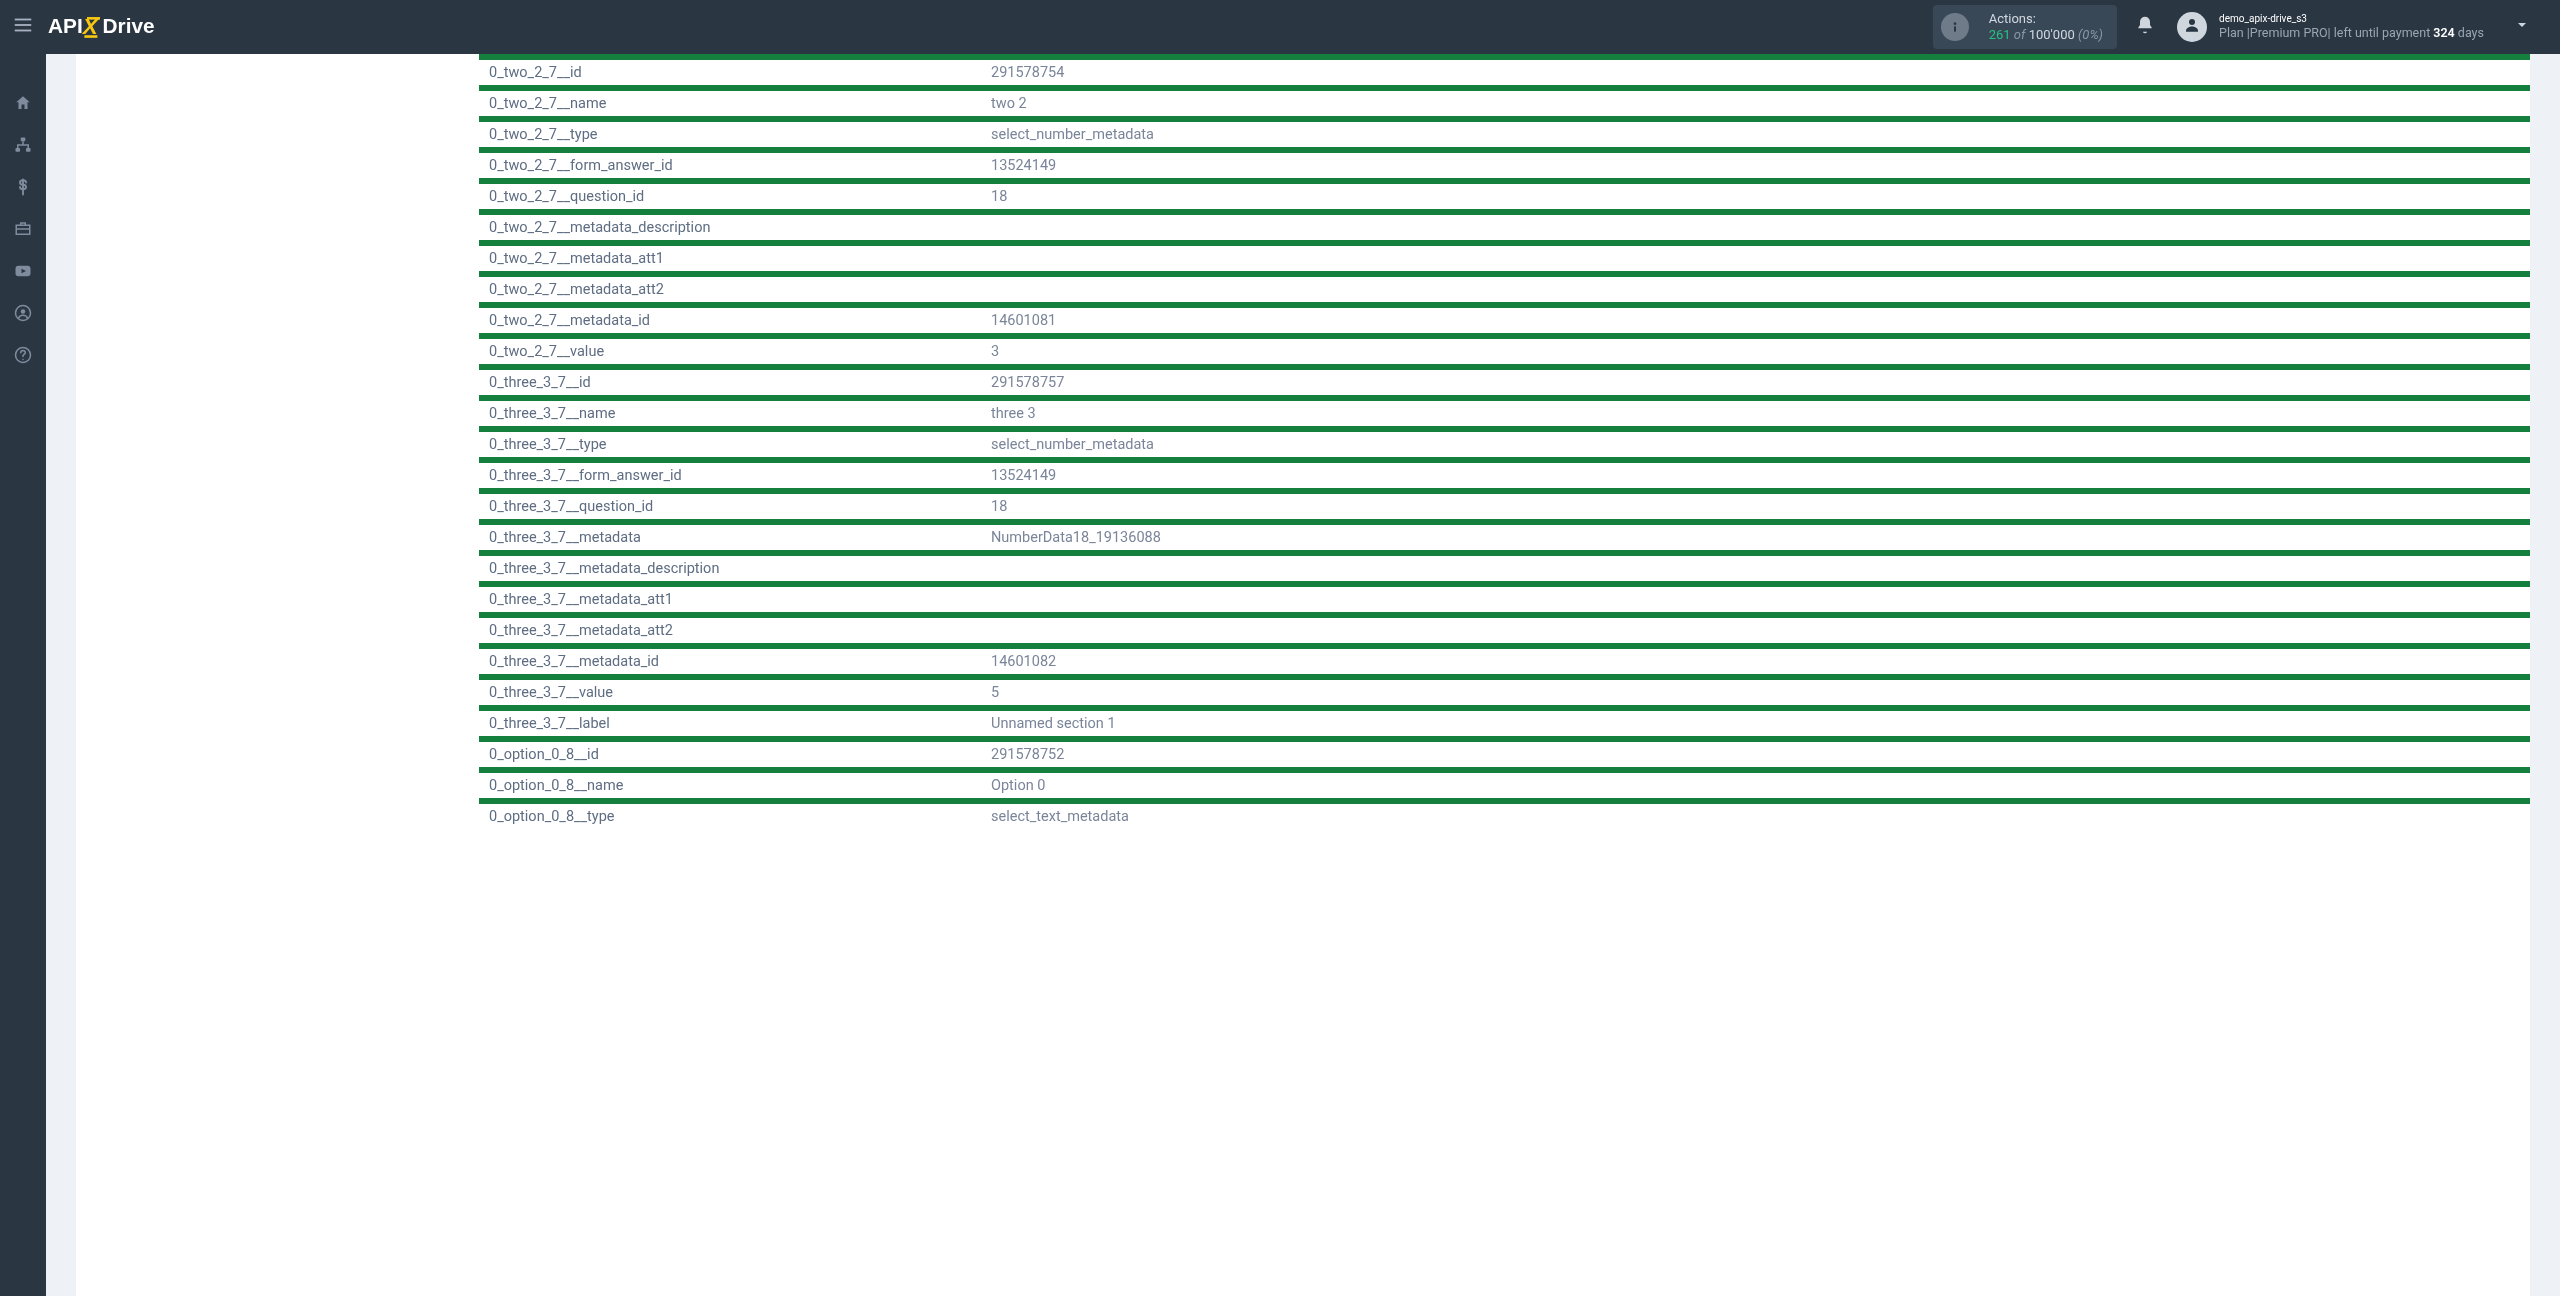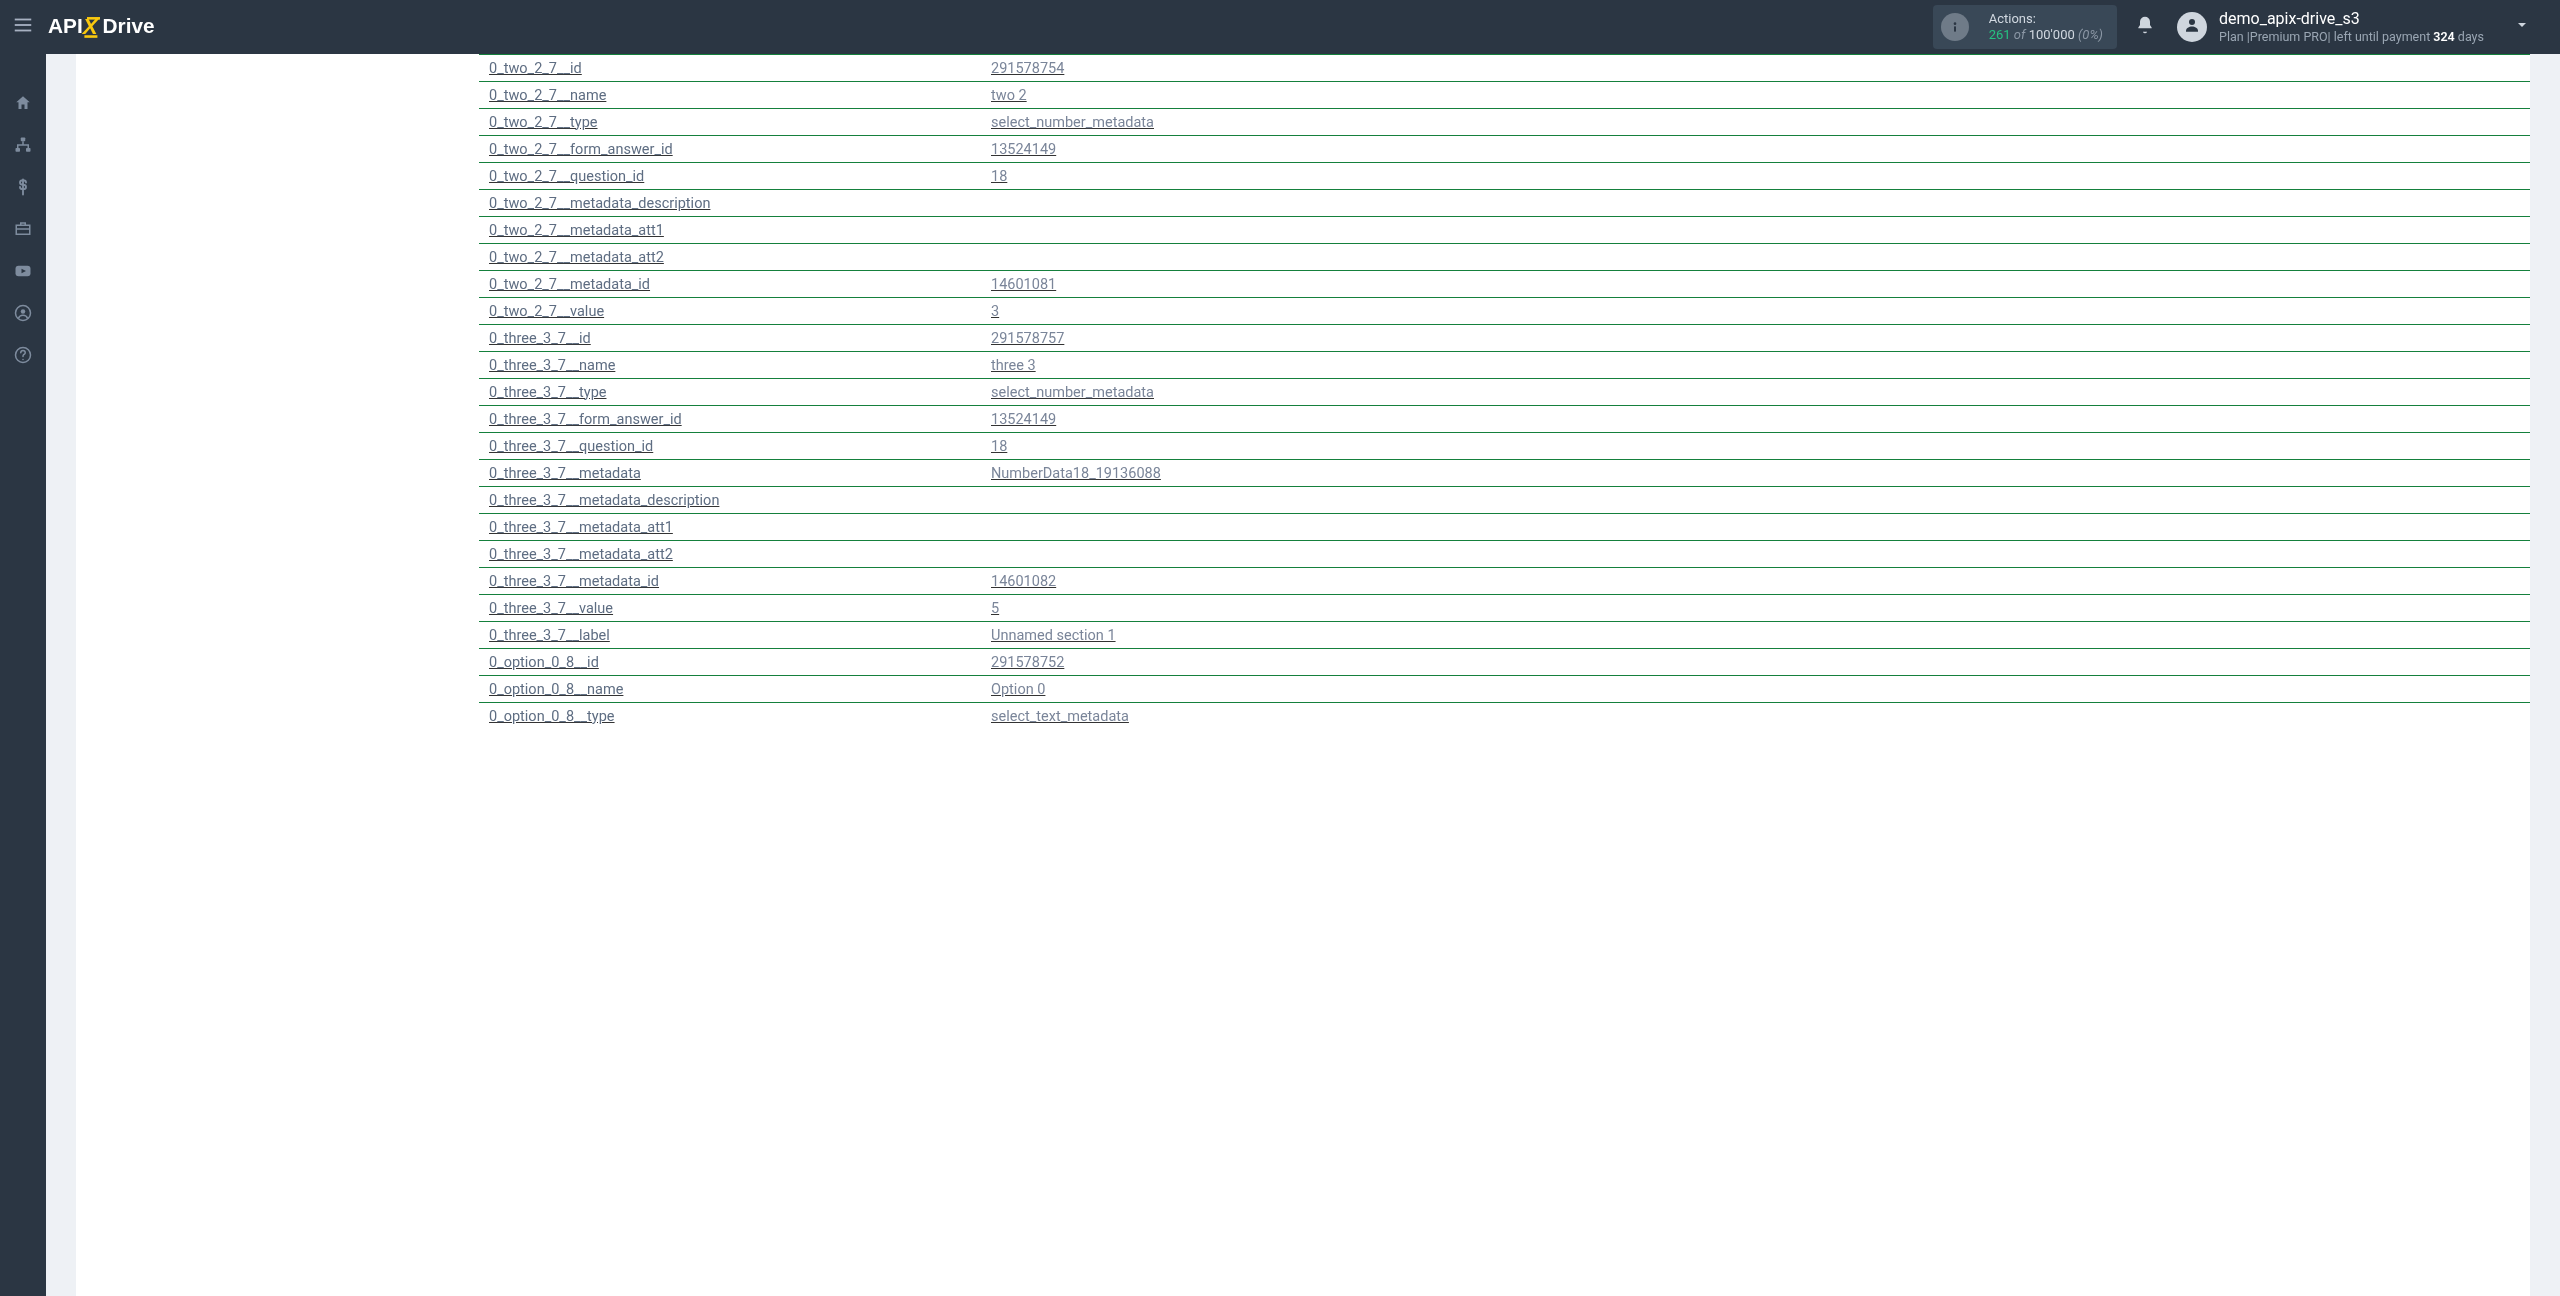--- a/index.html
+++ b/index.html
@@ -43,21 +43,21 @@
     display: flex; align-items: center;
   }
   .topbar-icon svg { width: 20px; height: 20px; }
   .avatar-circle {
     width: 30px; height: 30px; border-radius: 50%; background: #cfd6de;
     display: flex; align-items: center; justify-content: center; margin-right: 12px;
   }
   .avatar-circle svg { width: 18px; height: 18px; color: #2b3643; }
   .user-block { display: flex; align-items: center; margin-right: 10px; cursor: pointer; }
   .user-text { line-height: 1.25; font-size: 13px; }
-  .user-text .username { color: #fff; font-size: 16px; }
+  .user-text .username { color: #fff; font-size: 10px; }
   .user-text .plan-line { color: #9aa6b3; font-size: 12.5px; }
   .user-text .plan-line .days { color: #fff; font-weight: 600; }
   .chevron-down { color: #cfd6de; margin: 0 20px 0 30px; }
   .chevron-down svg { width: 16px; height: 16px; }
   
   
   .sidebar {
     position: fixed; top: 54px; left: 0; bottom: 0; width: 46px;
     background: #2b3643; display: flex; flex-direction: column;
     padding-top: 30px;
@@ -78,21 +78,21 @@
     min-height: 100%;
     display: flex;
   }
   .panel-left {
     width: 403px; flex-shrink: 0;
   }
   .panel-right {
     flex: 1; border-left: none;
   }
   .data-table { width: 100%; border-collapse: collapse; }
-  .data-table tr { border-top: 1px solid #15803d; text-decoration: underline; }
+  .data-table tr { border-top: 6px solid #15803d; }
   .data-table td {
     padding: 4px 10px 4px 10px; font-size: 14.5px; color: #5e6d82; vertical-align: middle;
     height: 27px;
   }
   .data-table td.key { width: 502px; color: #5e6d82; }
   .data-table td.val { color: #7a8599; }
 </style>
 </head>
 <body>
 

